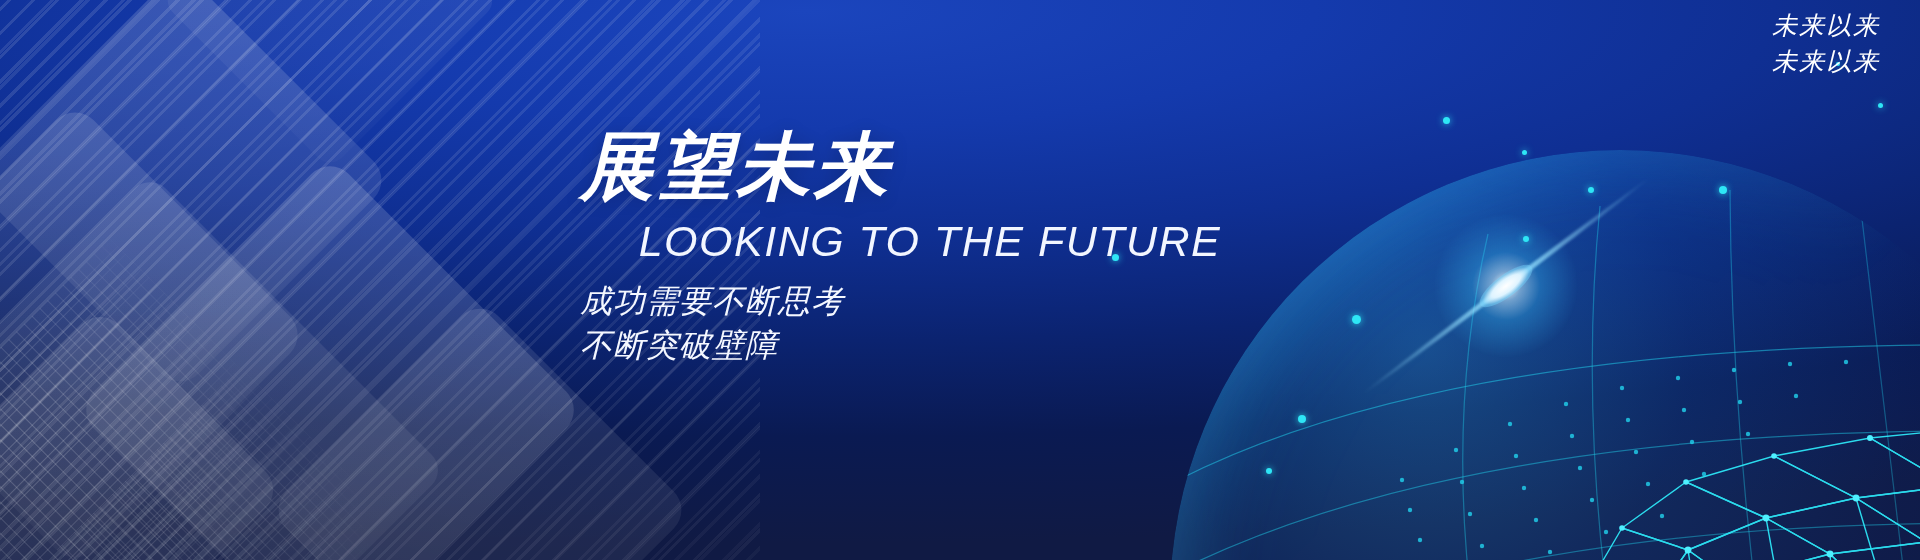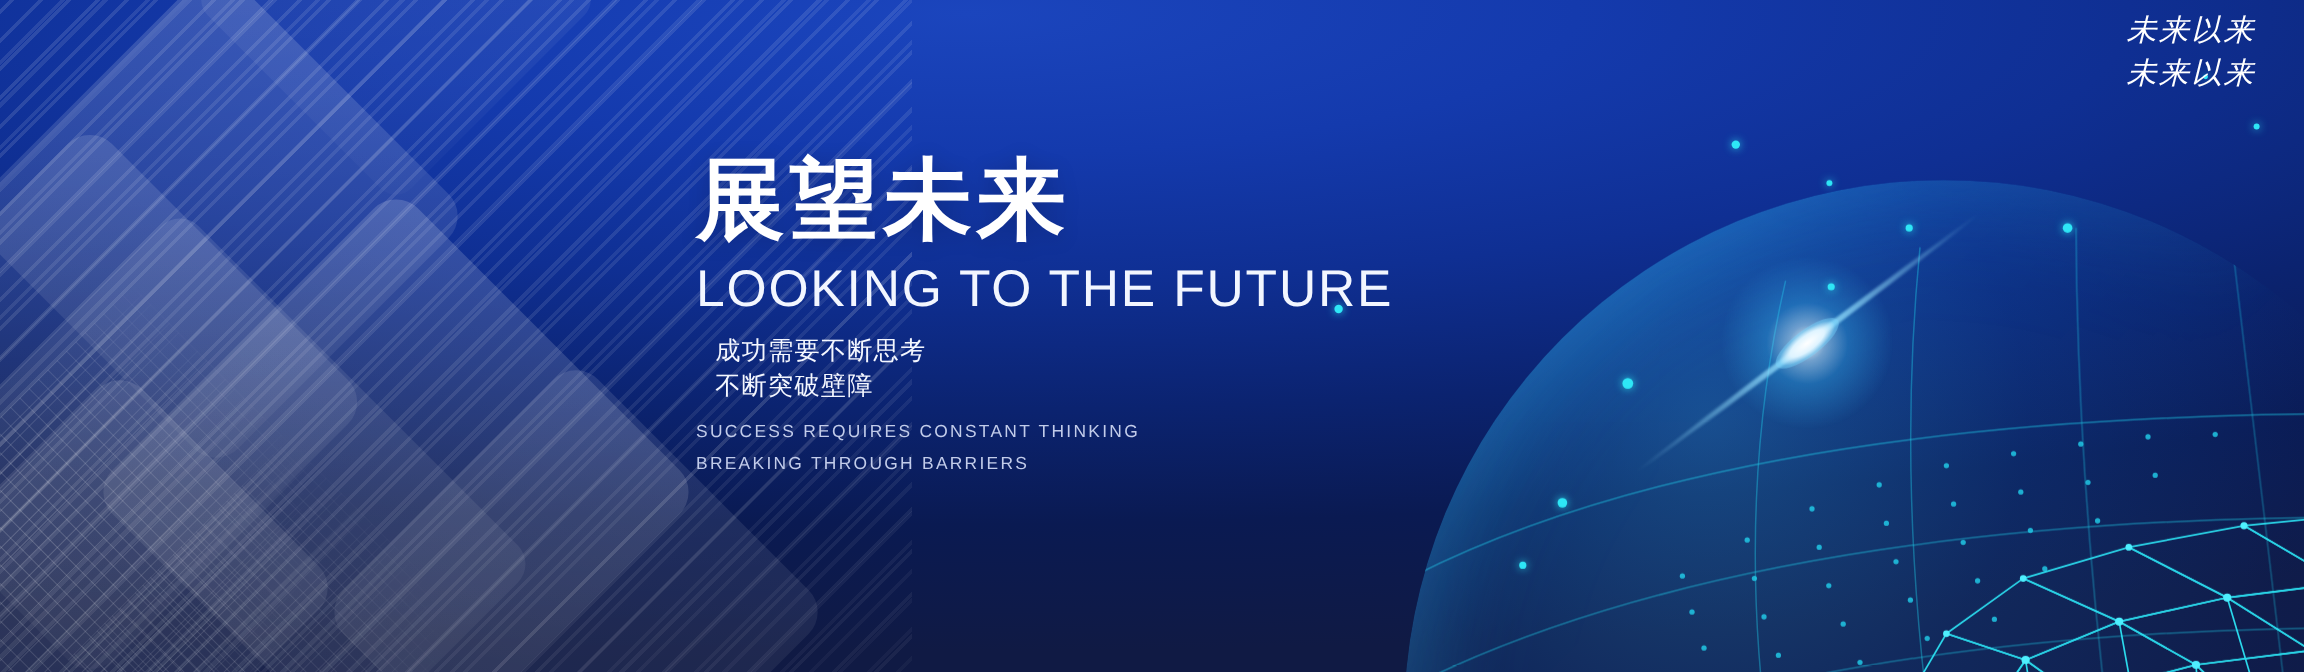--- a/index.html
+++ b/index.html
@@ -161,45 +161,46 @@
     background:#2ee6f6;
     box-shadow:0 0 7px rgba(46,230,246,0.85);
   }
 
   
   .copy {
     position:absolute;
     left:580px; top:128px;
     width:700px;
     color:#ffffff;
+    font-style:italic;
   }
   .title-cn {
     font-size:74px;
     font-weight:700;
     letter-spacing:4px;
     line-height:1.05;
     color:#ffffff;
     text-shadow:0 2px 18px rgba(0,0,0,0.18);
   }
   .title-en {
     margin-top:12px;
     font-size:43px;
     font-weight:300;
     letter-spacing:1.5px;
     line-height:1.1;
     color:#f2f6ff;
+    text-align:center;
   }
   .sub-cn {
     margin-top:14px;
-    font-size:21px;
+    font-size:32px;
     font-weight:400;
     letter-spacing:1px;
     line-height:1.38;
     color:#f4f7ff;
-    margin-left:16px;
   }
   .sub-en {
     margin-top:10px;
     font-size:14.5px;
     font-weight:400;
     letter-spacing:1.9px;
     line-height:1.85;
     color:#c2ccea;
   }
 
@@ -439,24 +440,20 @@
   <div class="fdot" style="left:1878px; top:103px; width:5px; height:5px;"></div>
   <div class="fdot" style="left:1836px; top:62px; width:4px; height:4px;"></div>
 
   <div class="copy">
     <div class="title-cn">展望未来</div>
     <div class="title-en">LOOKING TO THE FUTURE</div>
     <div class="sub-cn">
       <div>成功需要不断思考</div>
       <div>不断突破壁障</div>
     </div>
-    <div class="sub-en">
-      <div>SUCCESS REQUIRES CONSTANT THINKING</div>
-      <div>BREAKING THROUGH BARRIERS</div>
-    </div>
   </div>
 
   <div class="slogan">
     <div>未来以来</div>
     <div>未来以来</div>
   </div>
 
 </div>
 
 </body></html>

